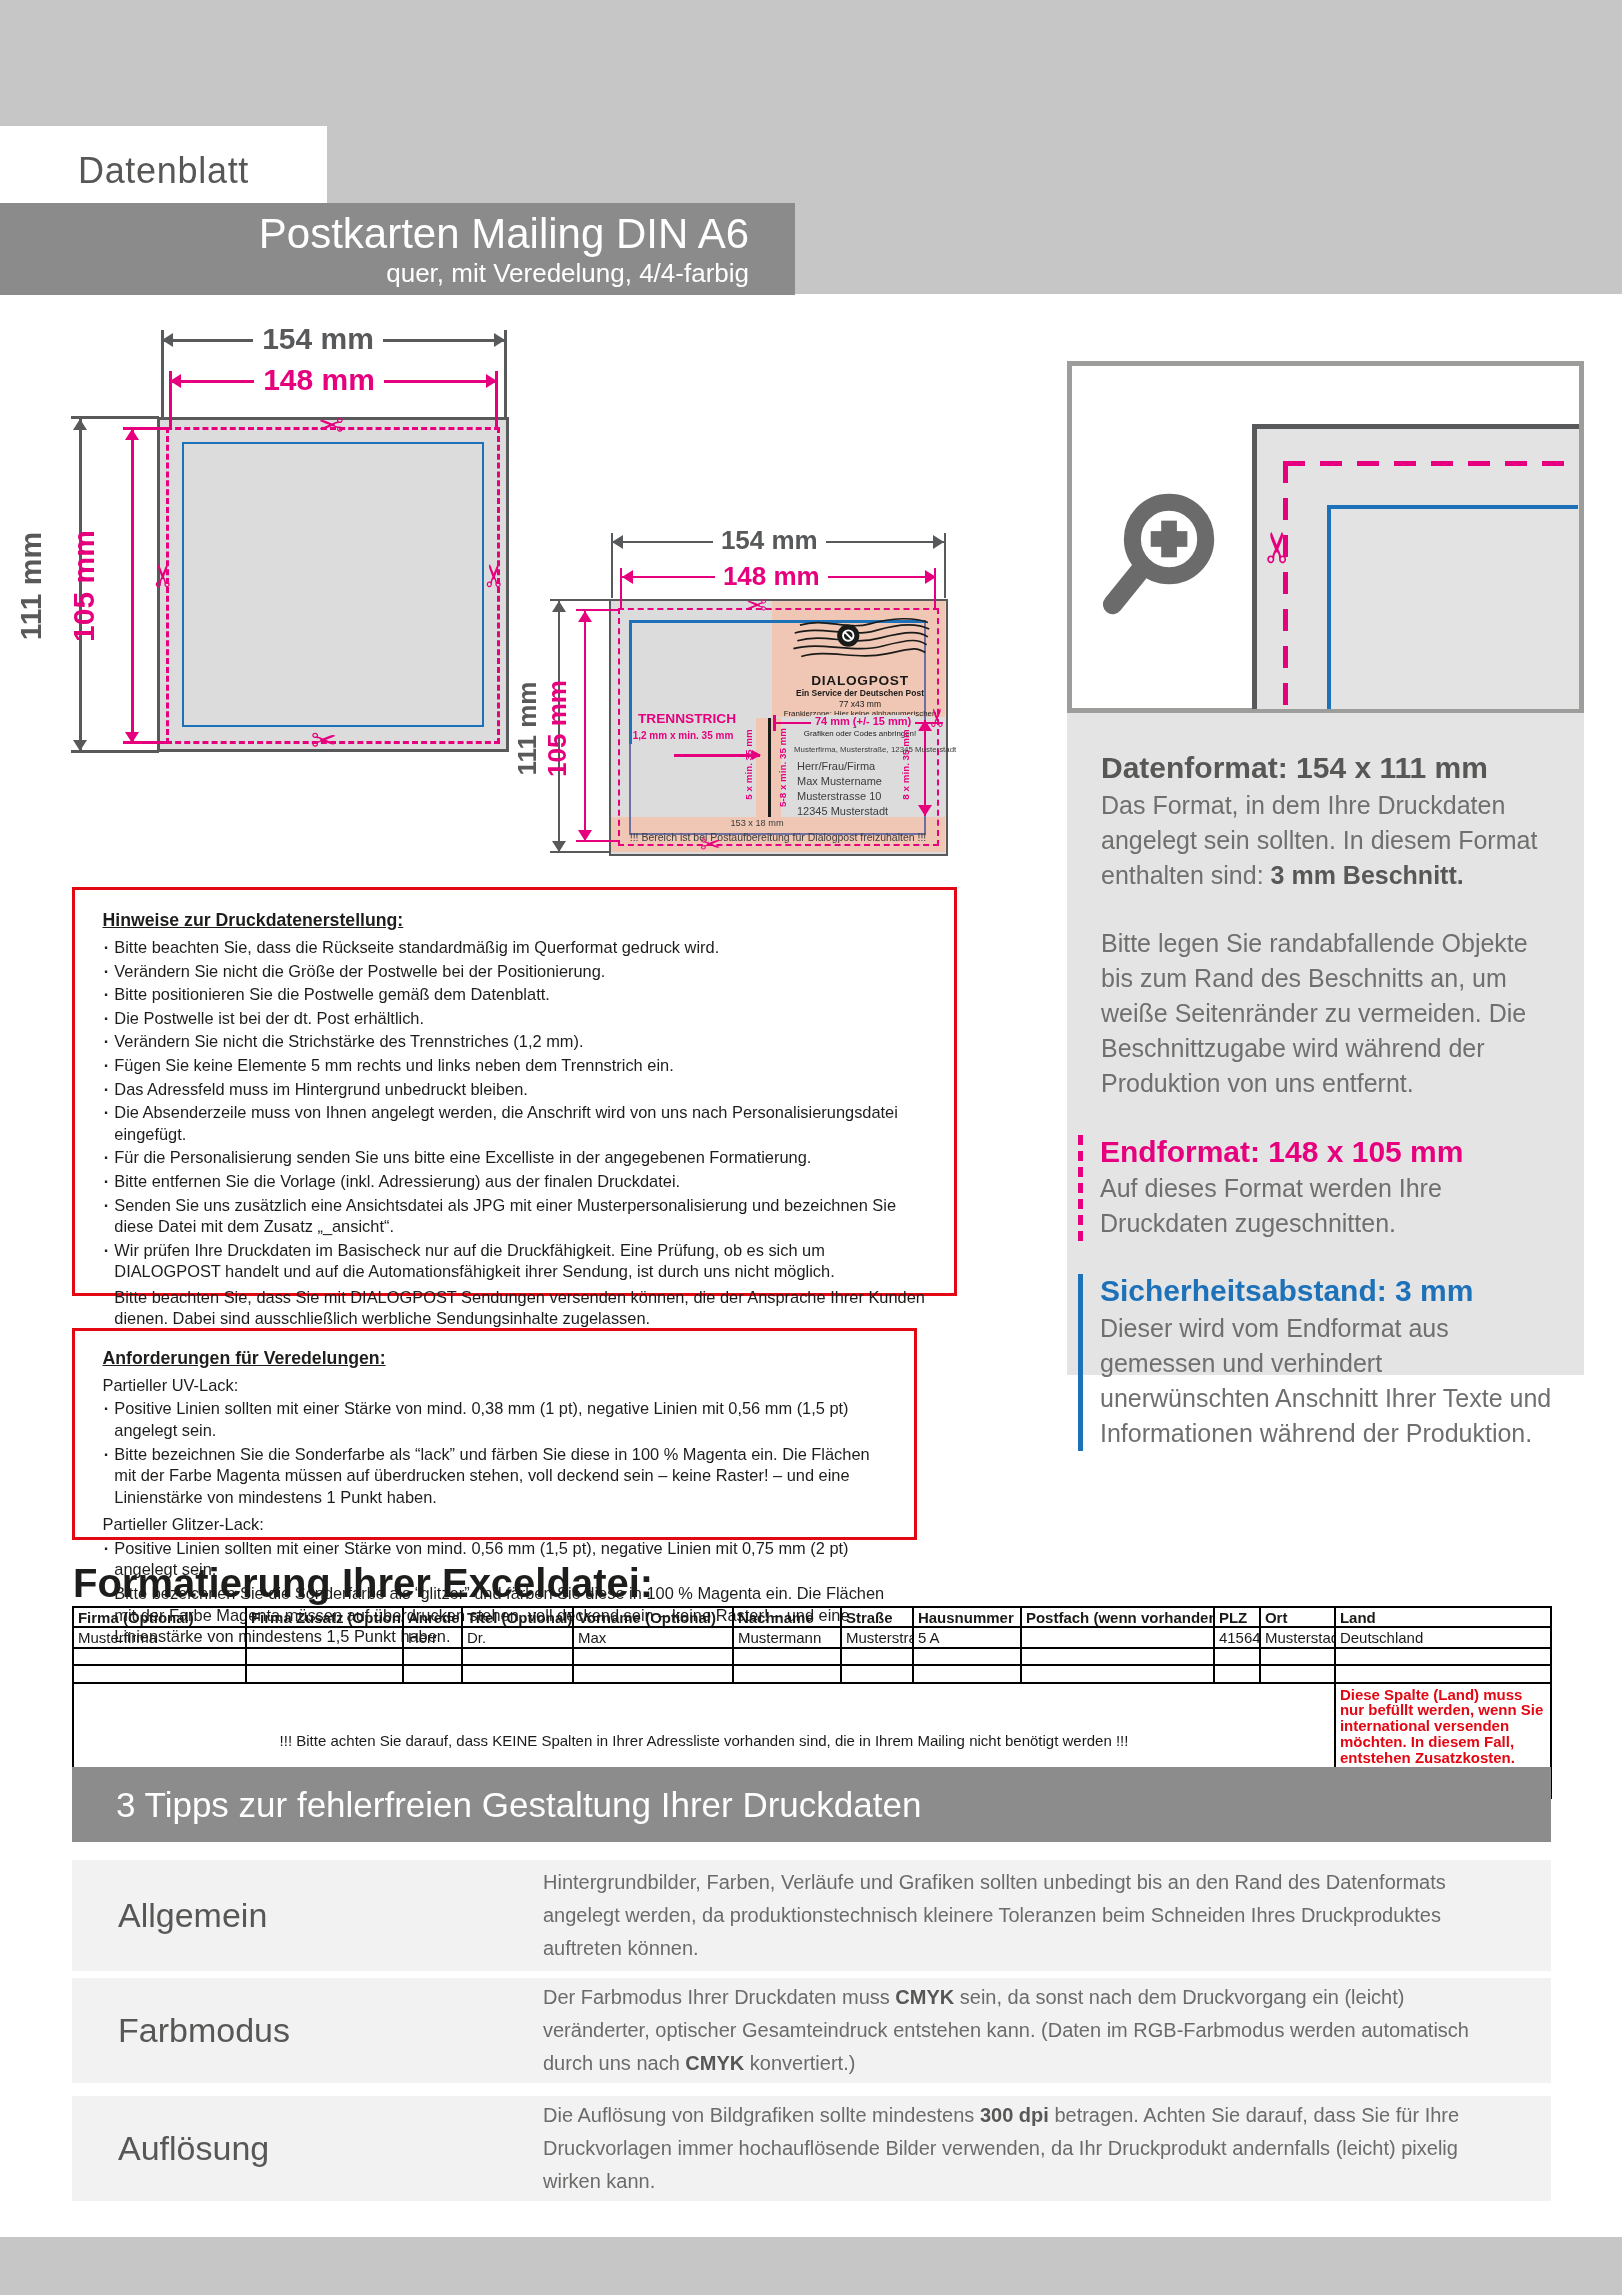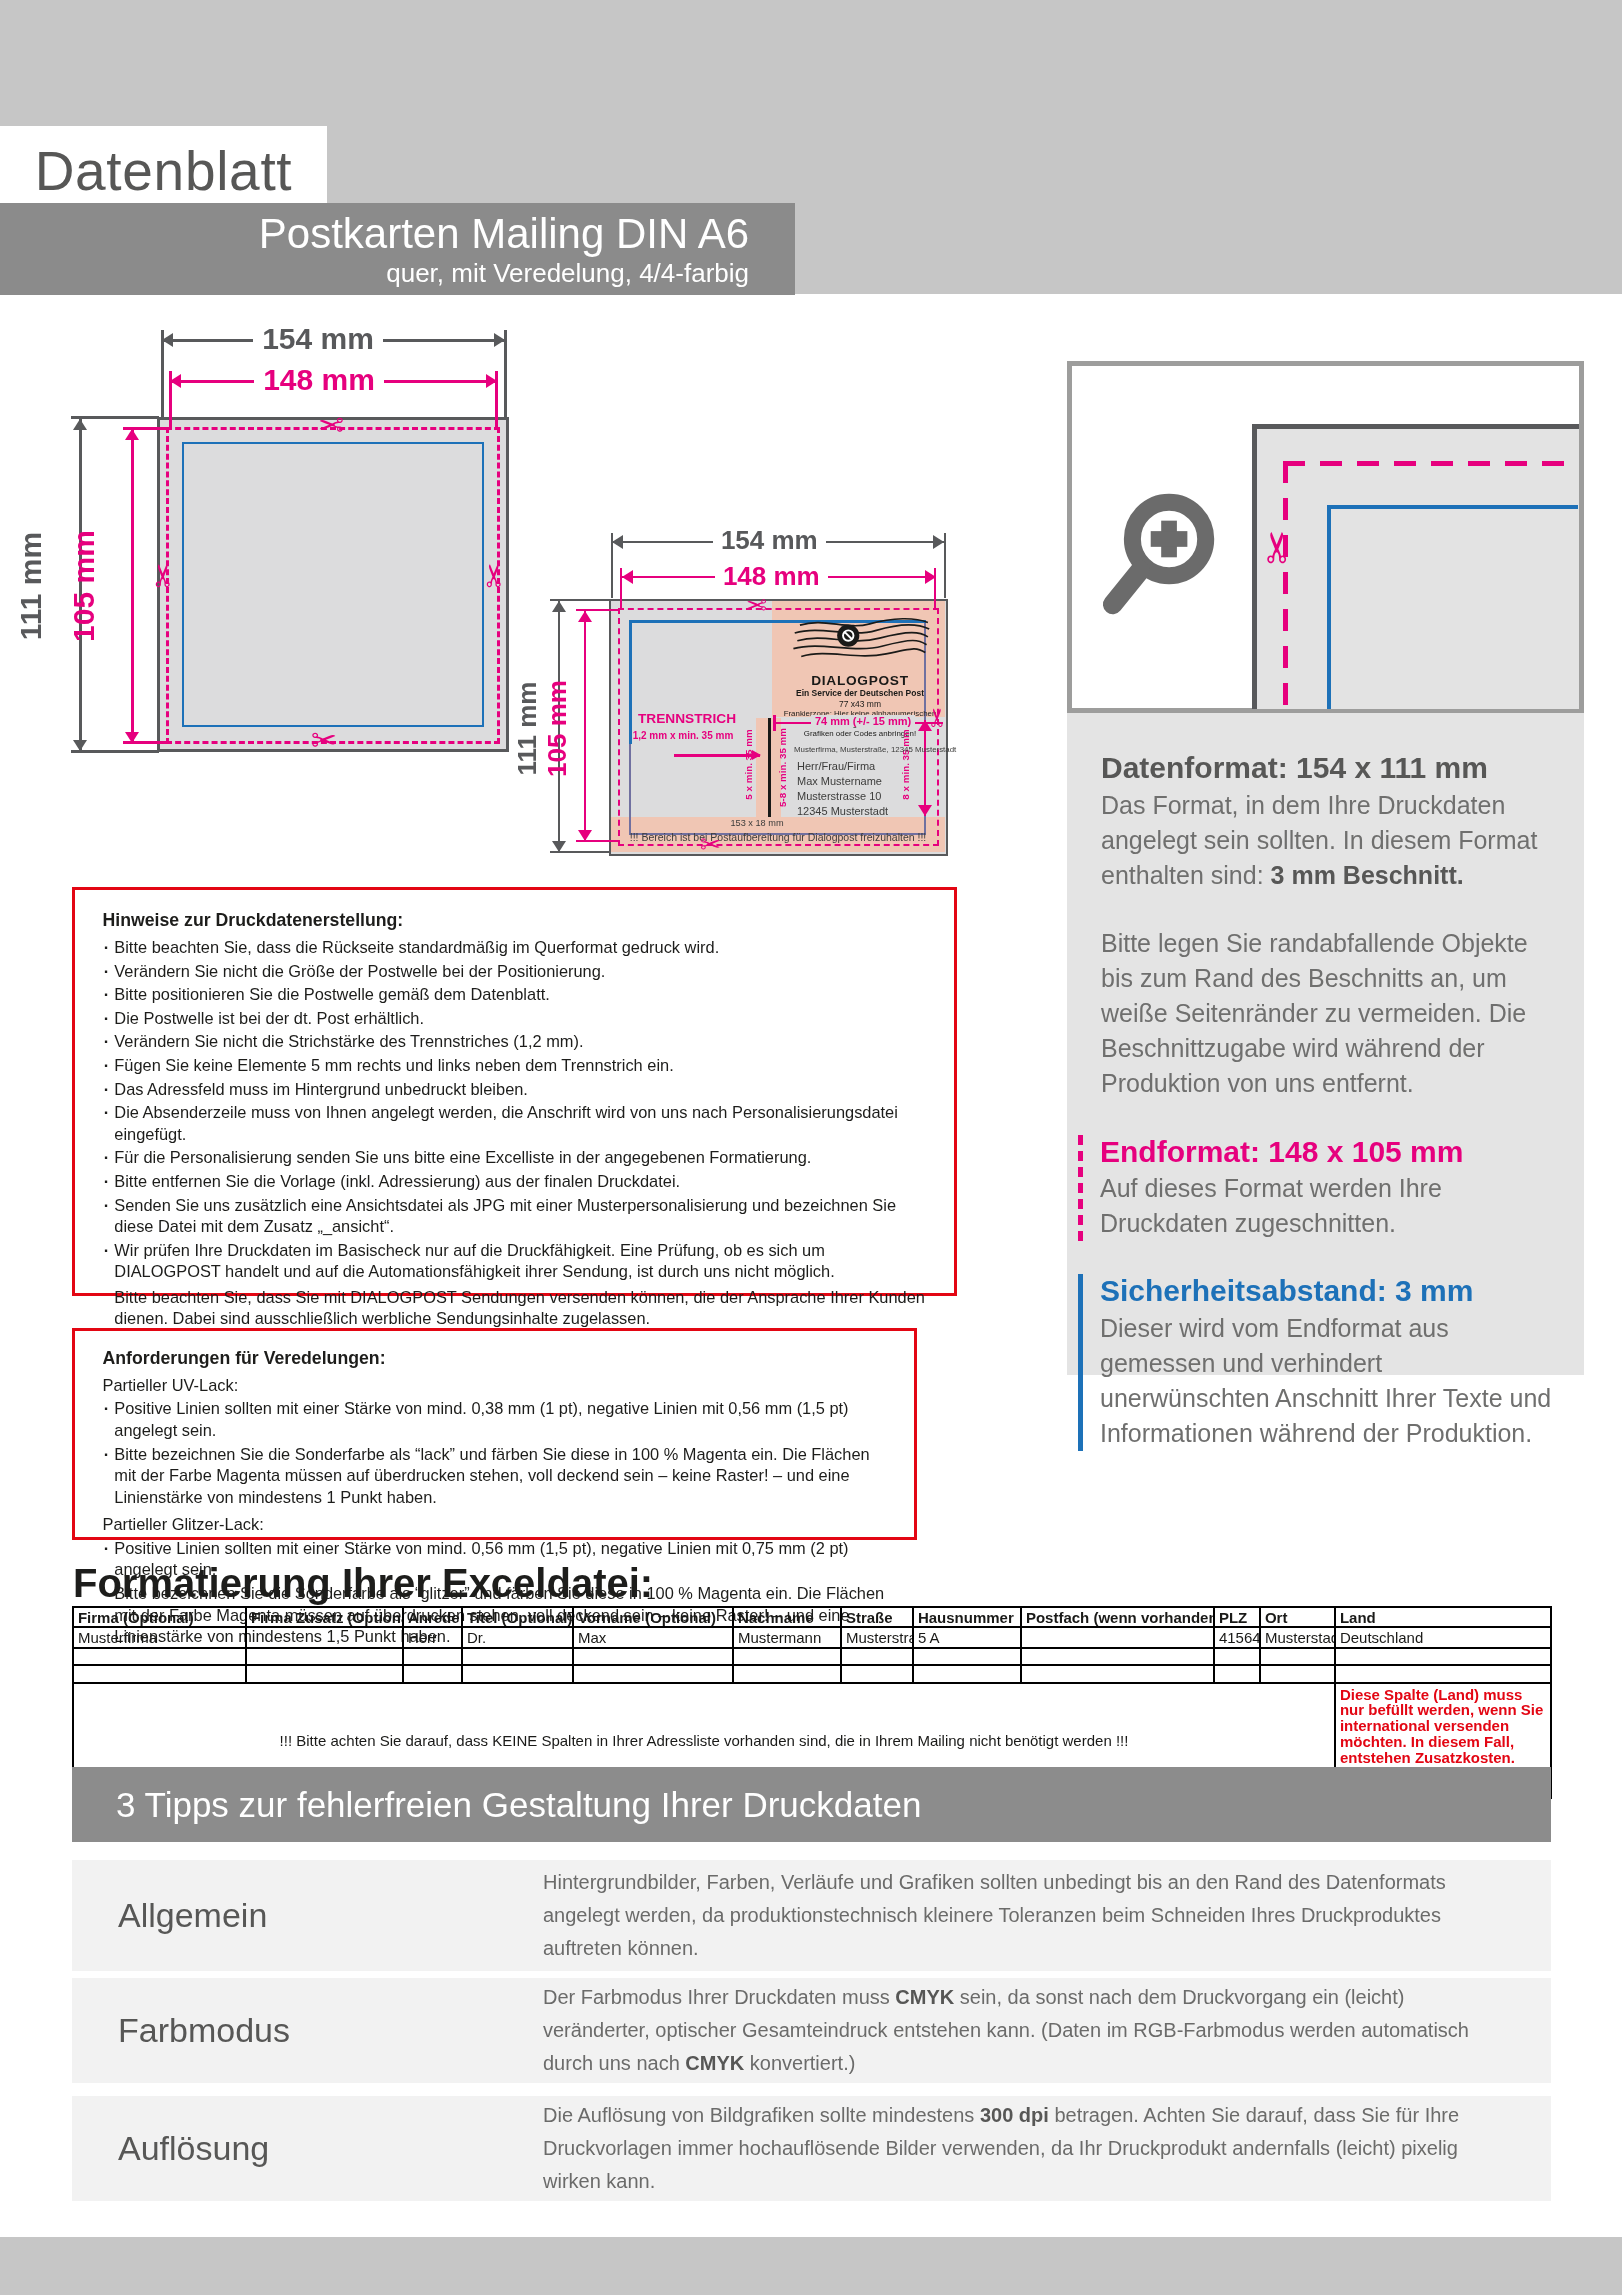--- a/index.html
+++ b/index.html
@@ -5,21 +5,21 @@
   * { margin:0; padding:0; box-sizing:border-box; }
   html,body { background:#9a9a9a; }
   body { font-family:"Liberation Sans", sans-serif; }
   .page { position:relative; width:1623px; height:2295px; background:#ffffff; overflow:hidden; margin:0 auto; }
 
   
   .top-gray   { position:absolute; left:0; top:0; width:1623px; height:294px; background:#c6c6c6; }
   .bottom-gray{ position:absolute; left:0; top:2237px; width:1623px; height:59px; background:#c6c6c6; }
   .datenblatt-box { position:absolute; left:0; top:126px; width:327px; height:90px; background:#ffffff;
                     display:flex; align-items:center; justify-content:center;
-                    font-size:55px; color:#575756; letter-spacing:0.7px; }
+                    font-size:36px; color:#575756; letter-spacing:0.7px; }
   .title-bar { position:absolute; left:0; top:203px; width:795px; height:92px; background:#8b8b8b;
                text-align:right; padding:6.5px 46px 0 0; color:#ffffff; }
   .title-bar .t1 { font-size:42px; line-height:47px; }
   .title-bar .t2 { font-size:26px; line-height:33px; }
 
   
   .c-gray { color:#58595b; }
   .c-mag  { color:#e6007e; }
   .harrow { position:absolute; height:2.6px; background:currentColor; }
   .harrow::before { content:""; position:absolute; left:0; top:50%; transform:translateY(-50%);
@@ -88,21 +88,21 @@
   .ip-title { font-size:30px; font-weight:bold; }
   .ip-body  { font-size:25px; line-height:35px; color:#6f6f6e; margin-top:2.6px; }
   .ip-block-end { border-left:5.9px dashed #e6007e; padding-left:17px; margin-top:34px; margin-left:-23px; }
   .ip-block-saf { border-left:5.9px solid #1d71b8; padding-left:17px; margin-top:33px; margin-left:-23px; }
   .t-dark { color:#575756; } .t-mag { color:#e6007e; } .t-blue { color:#1d71b8; }
 
   
   .redbox { position:absolute; background:#ffffff; border:3.9px solid #e30613; color:#1d1d1b; }
   .redbox1 { left:72px; top:887px; width:885px; height:409px; padding:19.6px 19.6px 0 27.5px; }
   .redbox2 { left:72px; top:1328px; width:845px; height:212px; padding:17px 19.6px 0 27.5px; }
-  .rb-title { font-size:17.7px; font-weight:bold; margin-bottom:6.5px; }
+  .rb-title { font-size:17.7px; font-weight:bold; margin-bottom:6.5px;text-decoration:underline; }
   .rb-li { position:relative; font-size:16.4px; line-height:21.6px; padding-left:11.8px; margin-top:2px; }
   .rb-li::before { content:"·"; position:absolute; left:1.3px; top:0; font-weight:bold; }
   .rb-p  { font-size:16.4px; line-height:21.6px; padding-left:11.8px; margin-top:3.9px; }
   .rb-sub { font-size:16.4px; margin:6.5px 0 3.9px 0; }
 
   
   .excel-heading { position:absolute; left:73px; top:1561px; font-size:40px; font-weight:bold; color:#1d1d1b; }
   .excel-table { position:absolute; left:72px; top:1606px; width:1479px; border-collapse:collapse; table-layout:fixed; }
   .excel-table th, .excel-table td { border:2px solid #000; font-size:15px; padding:0.7px 3.9px; text-align:left;
                                      overflow:hidden; white-space:nowrap; color:#1a1a18; height:17.7px; }

